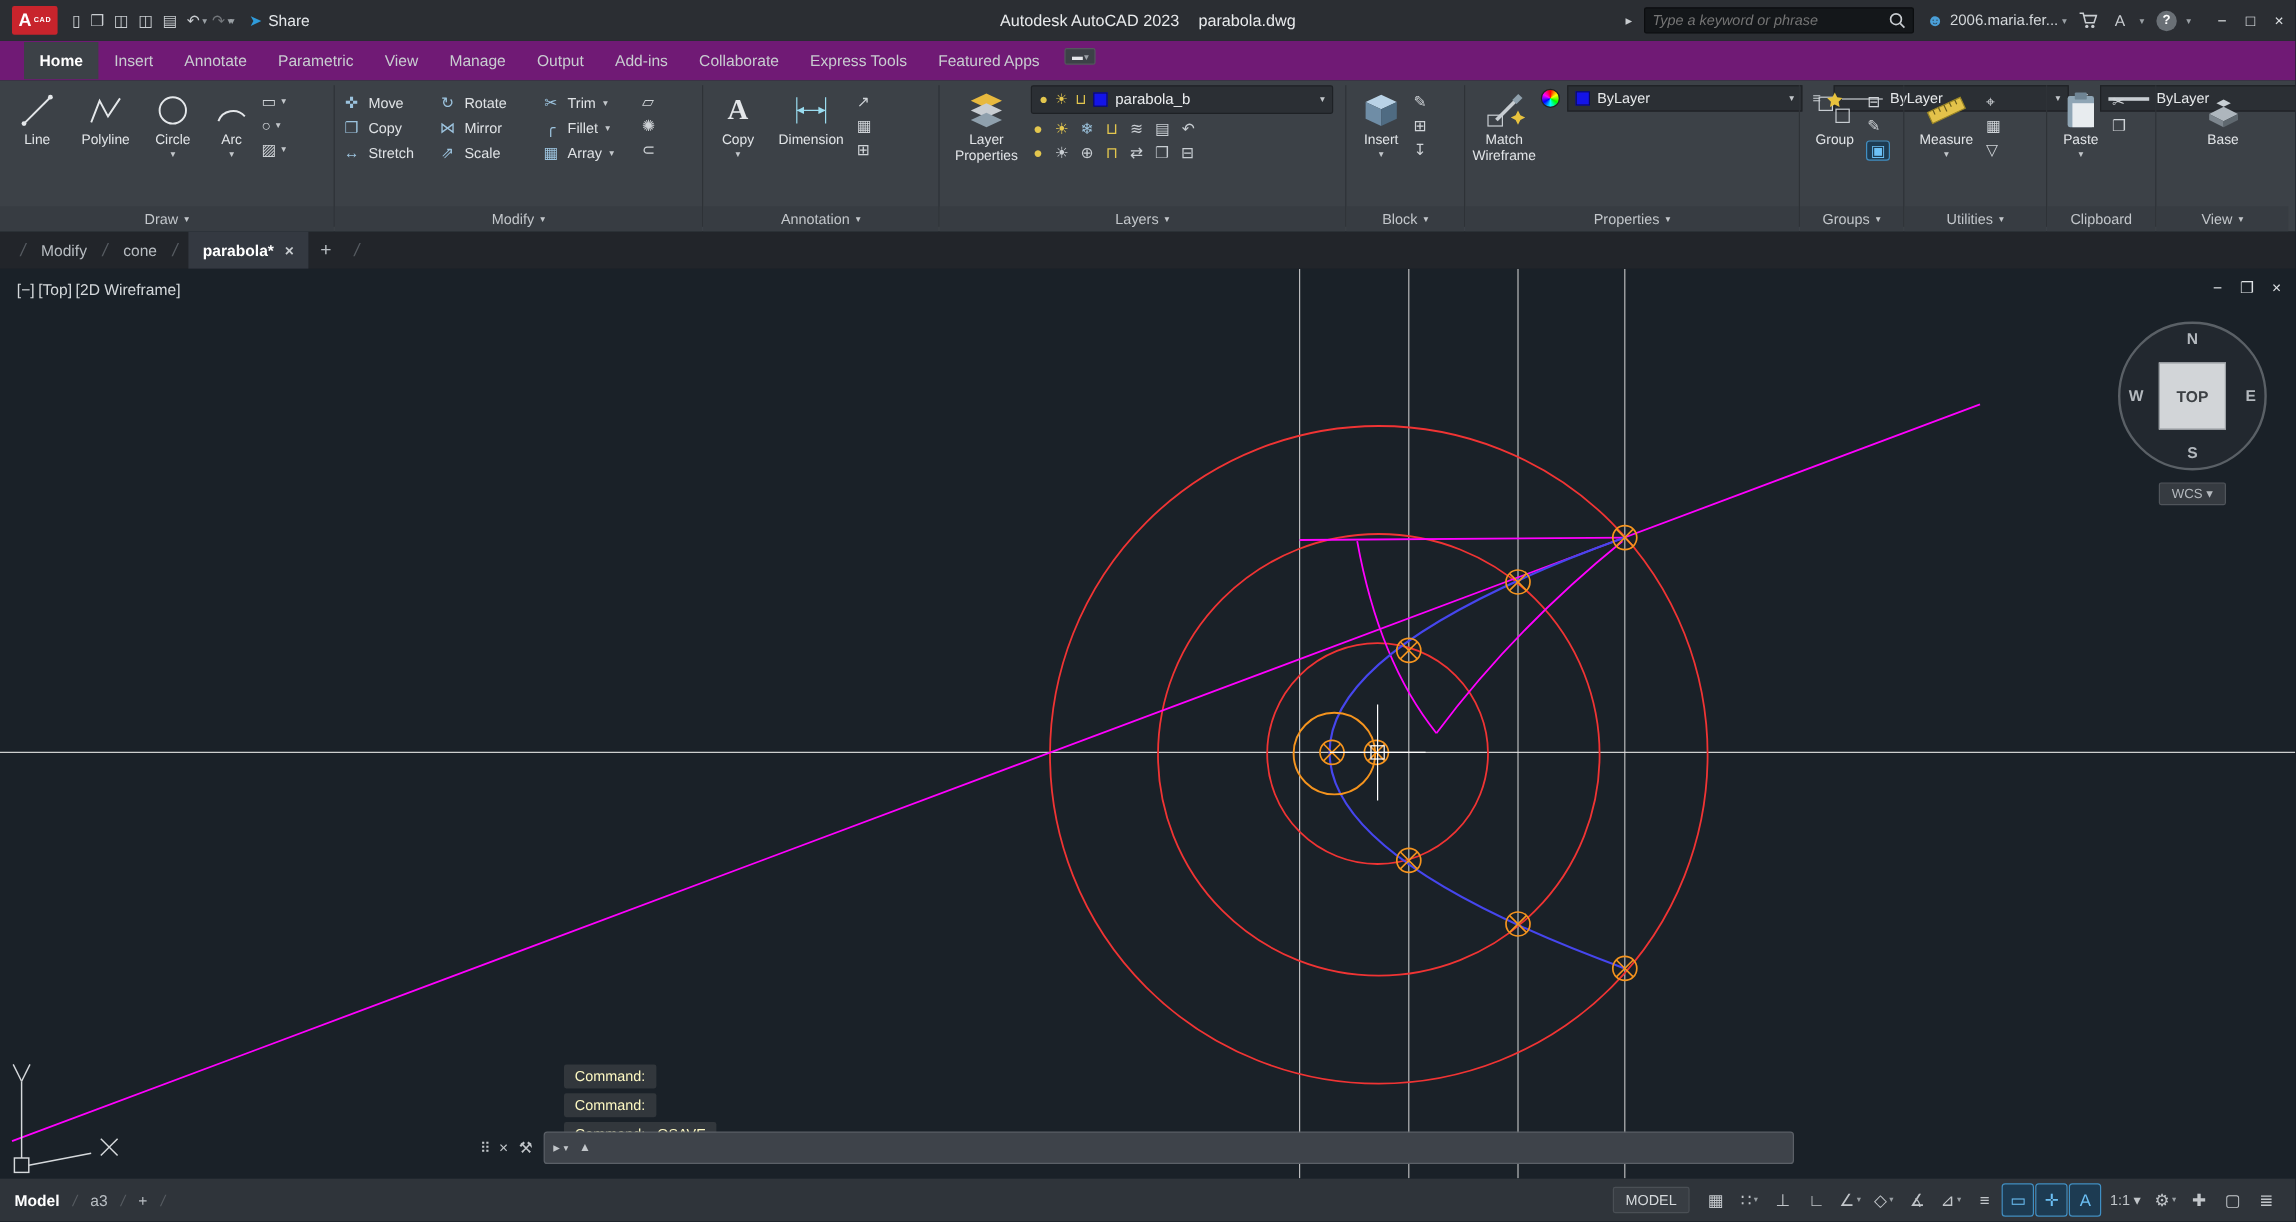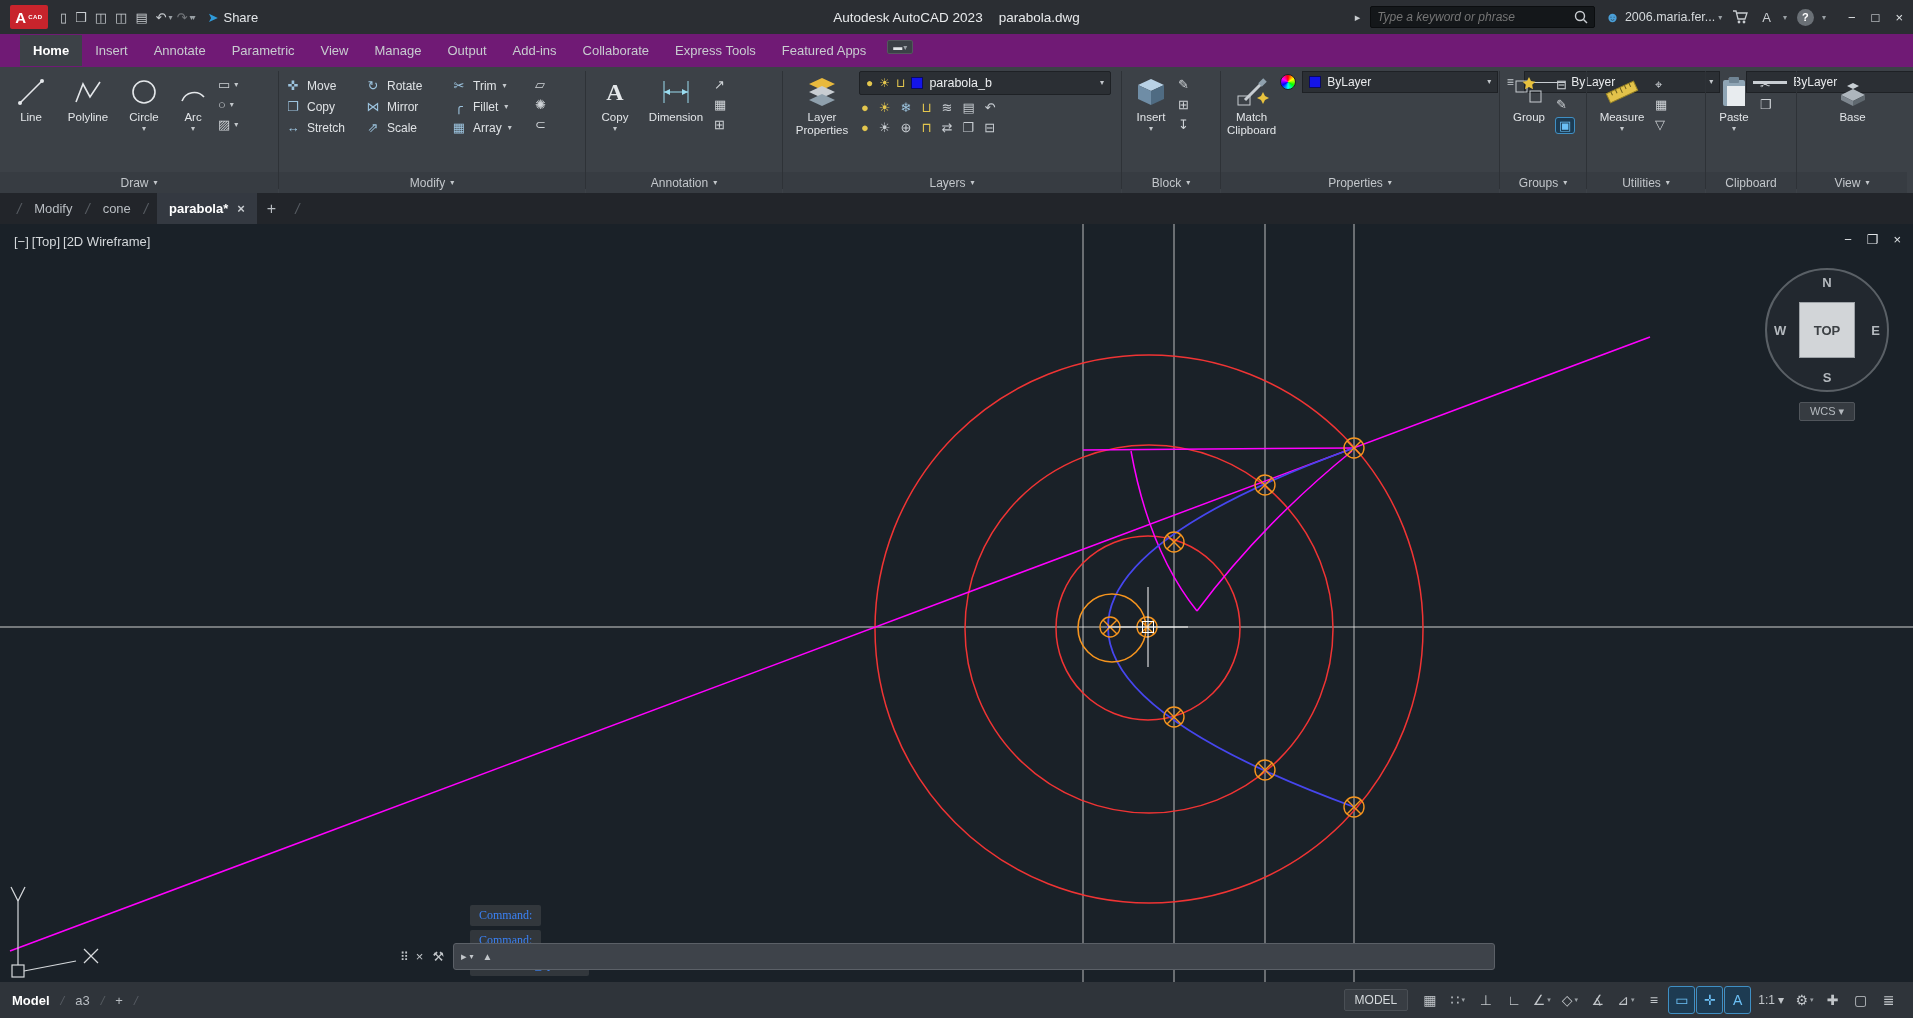--- a/index.html
+++ b/index.html
@@ -75,21 +75,21 @@
   .vp-controls{position:absolute;top:8px;right:12px;display:flex;gap:15px;font-size:13px;color:#dfe3e6}
   .viewcube{position:absolute;top:44px;right:20px;width:132px;text-align:center}
   .vc-ring{position:relative;width:124px;height:124px;margin:0 auto;border-radius:50%;border:2px solid #5a6066;background:rgba(58,63,68,.25)}
   .vc-letter{position:absolute;font-size:13px;font-weight:bold;color:#b4b9be}
   .vc-n{top:5px;left:50%;transform:translateX(-50%)}
   .vc-s{bottom:5px;left:50%;transform:translateX(-50%)}
   .vc-w{left:7px;top:50%;transform:translateY(-50%)}
   .vc-e{right:7px;top:50%;transform:translateY(-50%)}
   .vc-face{position:absolute;top:50%;left:50%;transform:translate(-50%,-50%);width:56px;height:56px;background:#d2d5d8;color:#3c4044;font-weight:bold;font-size:13px;display:flex;align-items:center;justify-content:center;border:1px solid #9da2a7}
   .wcs{margin-top:10px;display:inline-block;background:#363b41;border:1px solid #50555b;color:#b4b9be;font-size:11px;padding:2px 10px;border-radius:2px}
-  .cmd-history{position:absolute;left:470px;top:681px;display:flex;flex-direction:column;align-items:flex-start;gap:4px;font-family:Liberation Serif, serif;font-size:12px;color:#3b82f6}
+  .cmd-history{position:absolute;left:470px;top:663px;display:flex;flex-direction:column;align-items:flex-start;gap:4px;font-family:Liberation Sans, sans-serif;font-size:12px;color:#fef9c3}
   .cmd-history div{background:rgba(54,58,63,.88);padding:3px 9px;border-radius:2px}
   .cmd-dock{position:absolute;left:400px;top:719px;display:flex;align-items:center;gap:9px}
   .dockico{font-size:13px;color:#c2c6ca}
   .grip{letter-spacing:-2px;font-size:12px}
   .cmd-bar{width:1042px;height:27px;background:#3e434a;border:1px solid #5b6067;border-radius:3px;display:flex;align-items:center;padding:0 7px;gap:9px}
   .cmd-prompt{font-size:11px;color:#c2c6ca;display:flex;align-items:center;gap:3px}
   .cmd-input{flex:1;font-family:"DejaVu Sans Mono",monospace;font-size:13px;font-style:italic;color:#9da3a8}
   .cmd-up{font-size:10px;color:#c2c6ca}
   
   .statusbar{height:36px;background:#2f343a;display:flex;align-items:center;padding:0 12px;gap:4px;font-size:13px}
@@ -429,21 +429,21 @@
     <div class="panel-body">
       <div class="bigbtn" style="width:64px">
         <span class="bicon">
             <svg width="34" height="32">
               <rect x="3" y="20" width="12" height="9" fill="none" stroke="#c8cdd2"></rect>
               <path d="M10 24 L26 8" stroke="#c8cdd2" stroke-width="3"></path>
               <path d="M25 9 l5 -5" stroke="#8fa0ad" stroke-width="5"></path>
               <path d="M28 16 l2 4 4 2 -4 2 -2 4 -2 -4 -4 -2 4 -2 Z" fill="#e8c23e"></path>
             </svg>
           </span>
-        <span>Match Clipboard</span>
+        <span>Match Wireframe</span>
       </div>
       <div class="propcol">
         <div class="proprowwrap">
           <span class="sphere"></span>
           <div class="proprow">
             <span class="lswatch"></span>
             <span class="grow">ByLayer</span>
             <span class="caret">▾</span>
           </div>
         </div>

